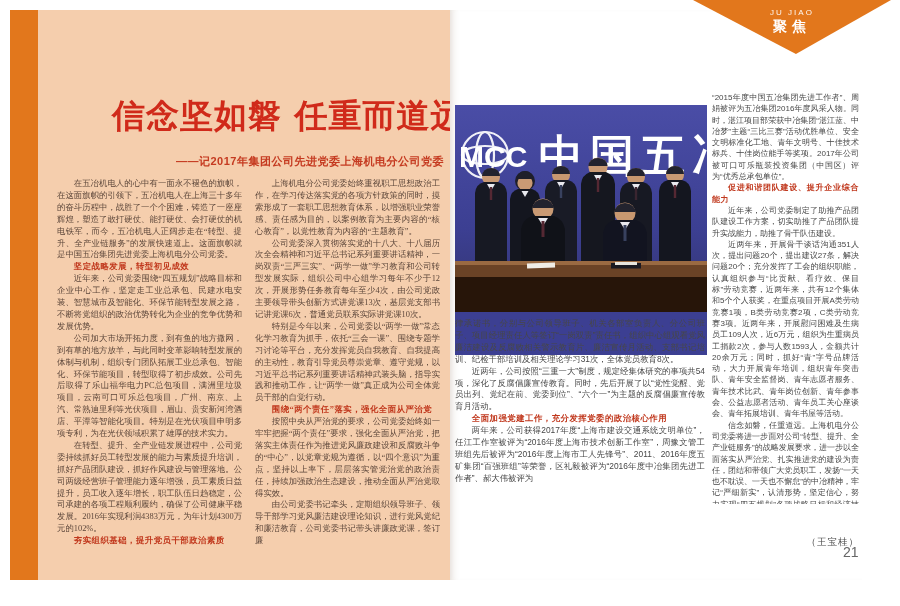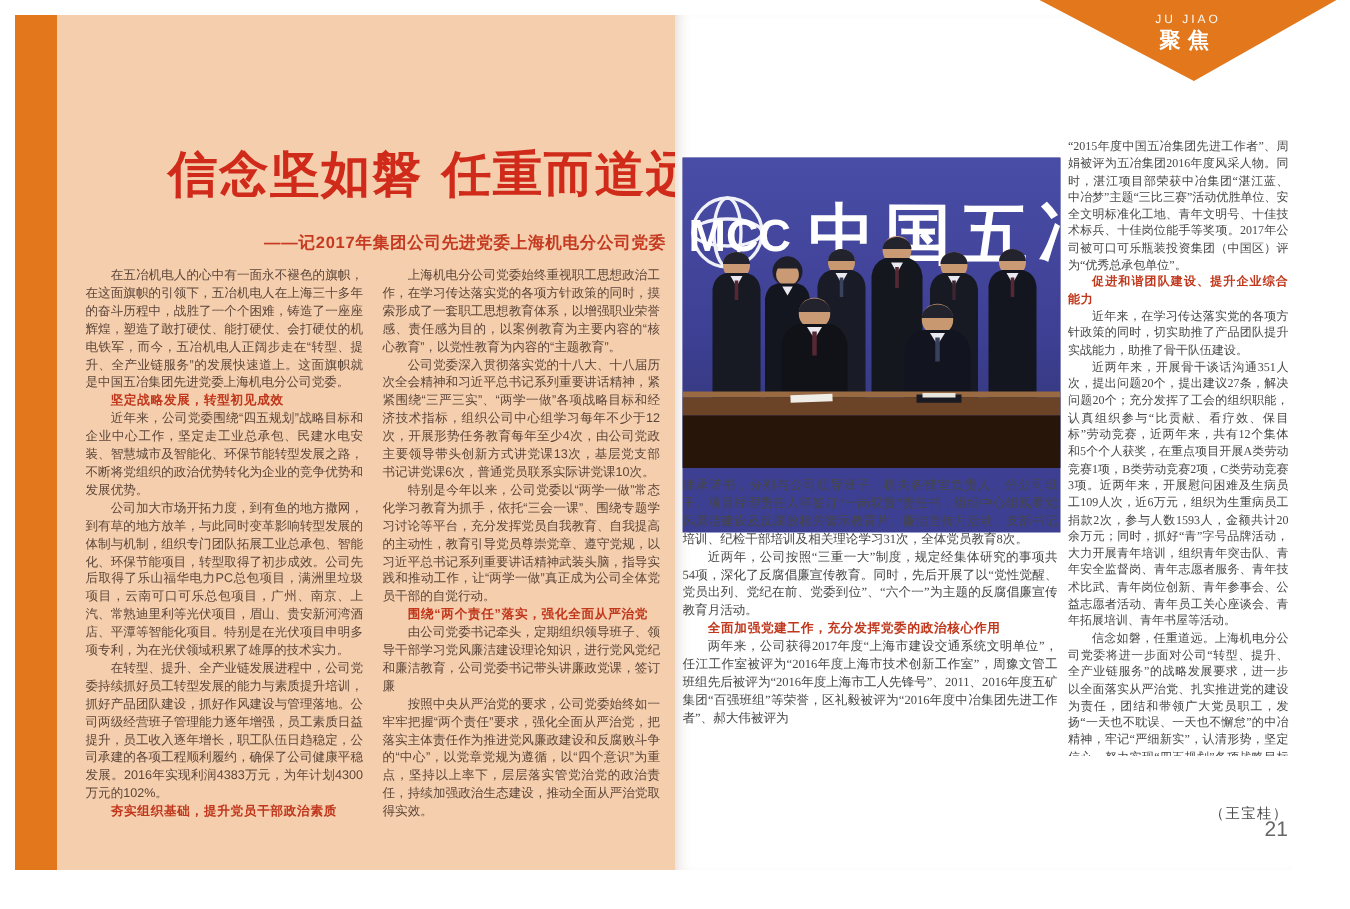--- a/index.html
+++ b/index.html
@@ -30,24 +30,24 @@
     position:absolute;left:138px;top:144px;
     font-size:11px;font-weight:bold;color:#c53a20;letter-spacing:.5px;
   }
   
   .flowtext{font-size:8.4px;line-height:11.9px;text-align:justify;overflow:hidden;}
   .flowtext p{margin:0;text-indent:2em;}
   .flowtext p.cont{text-indent:0;}
   .flowtext p.sub{font-weight:bold;letter-spacing:.5px;}
   .lbody{
     position:absolute;left:19px;top:168px;width:383px;height:402px;
-    column-count:2;column-gap:13px;color:#5c463a;
+    column-count:2;column-gap:13px;color:#5c463a;font-family:Liberation Serif, serif;
   }
   .lbody .sub{color:#c0371c;}
-  .rbody{color:#474747;font-family:Liberation Serif, serif;}
+  .rbody{color:#474747;}
   .rbody .sub{color:#c0371c;}
   .under-photo{position:absolute;left:5px;top:308px;width:250px;height:262px;}
   .col3{position:absolute;left:262px;top:82px;width:147px;height:412px;font-size:8px;line-height:11.3px;}
   .byline{position:absolute;left:262px;top:502px;width:147px;text-align:right;font-size:9.5px;color:#4a4a4a;letter-spacing:1px;margin-top:24px;}
   .pageno{position:absolute;left:393px;top:534px;font-size:14px;color:#666;}
   
   .photo{position:absolute;left:5px;top:95px;width:252px;height:250px;background:#3c3f92;}
   .photo svg{display:block;}
 </style>
 </head>
@@ -66,25 +66,25 @@
     <div class="title">信念坚如磐 任重而道远</div>
     <div class="subtitle">——记2017年集团公司先进党委上海机电分公司党委</div>
     <div class="lbody flowtext">
       <p>在五冶机电人的心中有一面永不褪色的旗帜，在这面旗帜的引领下，五冶机电人在上海三十多年的奋斗历程中，战胜了一个个困难，铸造了一座座辉煌，塑造了敢打硬仗、能打硬仗、会打硬仗的机电铁军，而今，五冶机电人正阔步走在“转型、提升、全产业链服务”的发展快速道上。这面旗帜就是中国五冶集团先进党委上海机电分公司党委。</p>
       <p class="sub">坚定战略发展，转型初见成效</p>
       <p>近年来，公司党委围绕“四五规划”战略目标和企业中心工作，坚定走工业总承包、民建水电安装、智慧城市及智能化、环保节能转型发展之路，不断将党组织的政治优势转化为企业的竞争优势和发展优势。</p>
       <p>公司加大市场开拓力度，到有鱼的地方撒网，到有草的地方放羊，与此同时变革影响转型发展的体制与机制，组织专门团队拓展工业总承包、智能化、环保节能项目，转型取得了初步成效。公司先后取得了乐山福华电力PC总包项目，满洲里垃圾项目，云南可口可乐总包项目，广州、南京、上汽、常熟迪里利等光伏项目，眉山、贵安新河湾酒店、平潭等智能化项目。特别是在光伏项目申明多项专利，为在光伏领域积累了雄厚的技术实力。</p>
       <p>在转型、提升、全产业链发展进程中，公司党委持续抓好员工转型发展的能力与素质提升培训，抓好产品团队建设，抓好作风建设与管理落地。公司两级经营班子管理能力逐年增强，员工素质日益提升，员工收入逐年增长，职工队伍日趋稳定，公司承建的各项工程顺利履约，确保了公司健康平稳发展。2016年实现利润4383万元，为年计划4300万元的102%。</p>
       <p class="sub">夯实组织基础，提升党员干部政治素质</p>
       <p>上海机电分公司党委始终重视职工思想政治工作，在学习传达落实党的各项方针政策的同时，摸索形成了一套职工思想教育体系，以增强职业荣誉感、责任感为目的，以案例教育为主要内容的“核心教育”，以党性教育为内容的“主题教育”。</p>
-      <p>公司党委深入贯彻落实党的十八大、十八届历次全会精神和习近平总书记系列重要讲话精神，紧紧围绕“三严三实”、“两学一做”各项战略目标和经济技术指标，组织公司中心组学习每年不少于12次，开展形势任务教育每年至少4次，由公司党政主要领导带头创新方式讲党课13次，基层党支部书记讲党课6次，普通党员联系实际讲党课10次。</p>
+      <p>公司党委深入贯彻落实党的十八大、十八届历次全会精神和习近平总书记系列重要讲话精神，一岗双责“三严三实”、“两学一做”学习教育和公司转型发展实际，组织公司中心组学习每年不少于12次，开展形势任务教育每年至少4次，由公司党政主要领导带头创新方式讲党课13次，基层党支部书记讲党课6次，普通党员联系实际讲党课10次。</p>
       <p>特别是今年以来，公司党委以“两学一做”常态化学习教育为抓手，依托“三会一课”、围绕专题学习讨论等平台，充分发挥党员自我教育、自我提高的主动性，教育引导党员尊崇党章、遵守党规，以习近平总书记系列重要讲话精神武装头脑，指导实践和推动工作，让“两学一做”真正成为公司全体党员干部的自觉行动。</p>
       <p class="sub">围绕“两个责任”落实，强化全面从严治党</p>
+      <p>按照中央从严治党的要求，公司党委始终如一牢牢把握“两个责任”要求，强化全面从严治党，把落实主体责任作为推进党风廉政建设和反腐败斗争的“中心”，以党章党规为遵循，以“四个意识”为重点，坚持以上率下，层层落实管党治党的政治责任，持续加强政治生态建设，推动全面从严治党取得实效。</p>
       <p>由公司党委书记牵头，定期组织领导班子、领导干部学习党风廉洁建设理论知识，进行党风党纪和廉洁教育，公司党委书记带头讲廉政党课，签订廉</p>
-      <p>按照中央从严治党的要求，公司党委始终如一牢牢把握“两个责任”要求，强化全面从严治党，把落实主体责任作为推进党风廉政建设和反腐败斗争的“中心”，以党章党规为遵循，以“四个意识”为重点，坚持以上率下，层层落实管党治党的政治责任，持续加强政治生态建设，推动全面从严治党取得实效。</p>
     </div>
   </div>
 
   <div class="page page-right">
 
     <div class="photo">
       <svg width="252" height="207" viewBox="0 0 252 207">
         <defs>
           <linearGradient id="bg" x1="0" y1="0" x2="0" y2="1">
             <stop offset="0" stop-color="#4a4da6"></stop>
@@ -178,21 +178,21 @@
     <div class="under-photo rbody flowtext">
       <p class="cont">律承诺书，分别与公司领导班子、机关各部室负责人、分公司班子、项目经理责任人等签订“一岗双责”责任书，组织中心组观看党风廉洁建设及反腐败相关警示教育片、廉洁宣传月活动、支部书记培训、纪检干部培训及相关理论学习31次，全体党员教育8次。</p>
       <p>近两年，公司按照“三重一大”制度，规定经集体研究的事项共54项，深化了反腐倡廉宣传教育。同时，先后开展了以“党性觉醒、党员出列、党纪在前、党委到位”、“六个一”为主题的反腐倡廉宣传教育月活动。</p>
       <p class="sub">全面加强党建工作，充分发挥党委的政治核心作用</p>
       <p>两年来，公司获得2017年度“上海市建设交通系统文明单位”，任江工作室被评为“2016年度上海市技术创新工作室”，周豫文管工班组先后被评为“2016年度上海市工人先锋号”、2011、2016年度五矿集团“百强班组”等荣誉，区礼毅被评为“2016年度中冶集团先进工作者”、郝大伟被评为</p>
     </div>
 
     <div class="col3 rbody flowtext">
       <p class="cont">“2015年度中国五冶集团先进工作者”、周娟被评为五冶集团2016年度风采人物。同时，湛江项目部荣获中冶集团“湛江蓝、中冶梦”主题“三比三赛”活动优胜单位、安全文明标准化工地、青年文明号、十佳技术标兵、十佳岗位能手等奖项。2017年公司被可口可乐瓶装投资集团（中国区）评为“优秀总承包单位”。</p>
       <p class="sub">促进和谐团队建设、提升企业综合能力</p>
-      <p>近年来，在学习传达落实党的各项方针政策的同时，切实助推了产品团队提升实战能力，助推了骨干队伍建设。</p>
+      <p>近年来，公司党委制定了助推产品团队建设工作方案，切实助推了产品团队提升实战能力，助推了骨干队伍建设。</p>
       <p>近两年来，开展骨干谈话沟通351人次，提出问题20个，提出建议27条，解决问题20个；充分发挥了工会的组织职能，认真组织参与“比贡献、看疗效、保目标”劳动竞赛，近两年来，共有12个集体和5个个人获奖，在重点项目开展A类劳动竞赛1项，B类劳动竞赛2项，C类劳动竞赛3项。近两年来，开展慰问困难及生病员工109人次，近6万元，组织为生重病员工捐款2次，参与人数1593人，金额共计20余万元；同时，抓好“青”字号品牌活动，大力开展青年培训，组织青年突击队、青年安全监督岗、青年志愿者服务、青年技术比武、青年岗位创新、青年参事会、公益志愿者活动、青年员工关心座谈会、青年拓展培训、青年书屋等活动。</p>
       <p>信念如磐，任重道远。上海机电分公司党委将进一步面对公司“转型、提升、全产业链服务”的战略发展要求，进一步以全面落实从严治党、扎实推进党的建设为责任，团结和带领广大党员职工，发扬“一天也不耽误、一天也不懈怠”的中冶精神，牢记“严细新实”，认清形势，坚定信心，努力实现“四五规划”各项战略目标和经济技术指标。</p>
     </div>
 
     <div class="byline">（王宝桂）</div>
     <div class="pageno">21</div>
   </div>
 
 </div>
 

